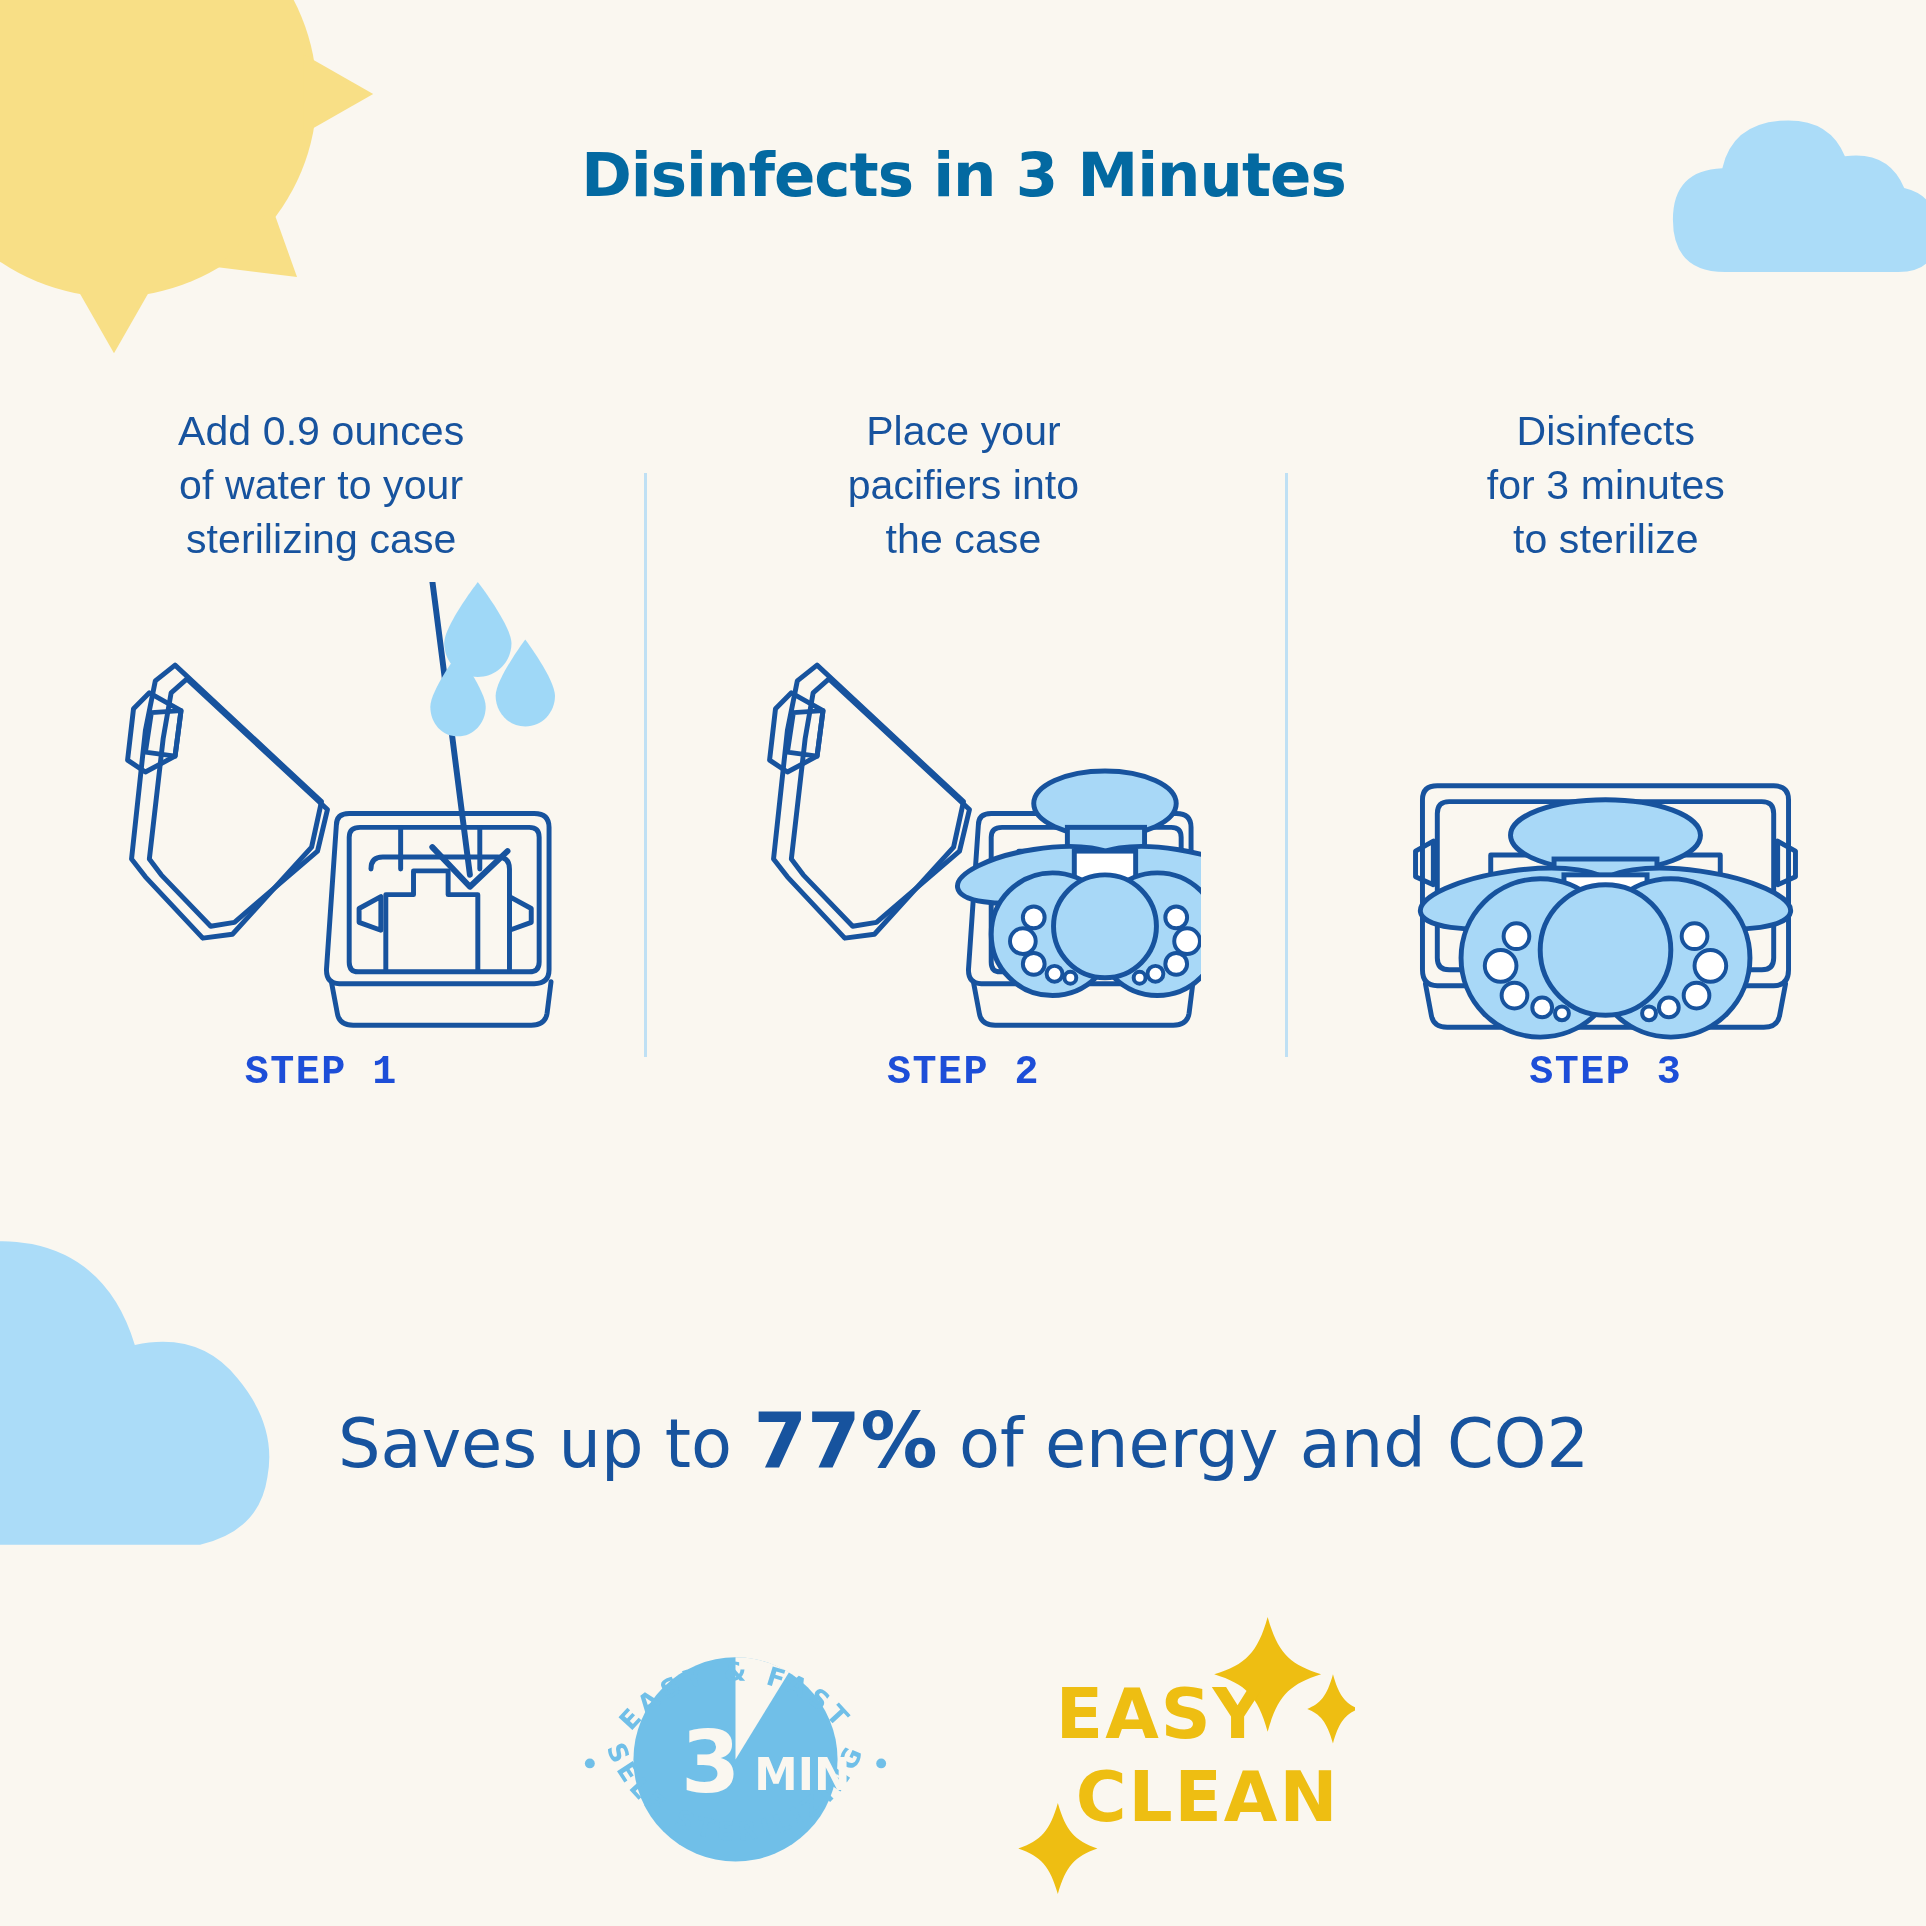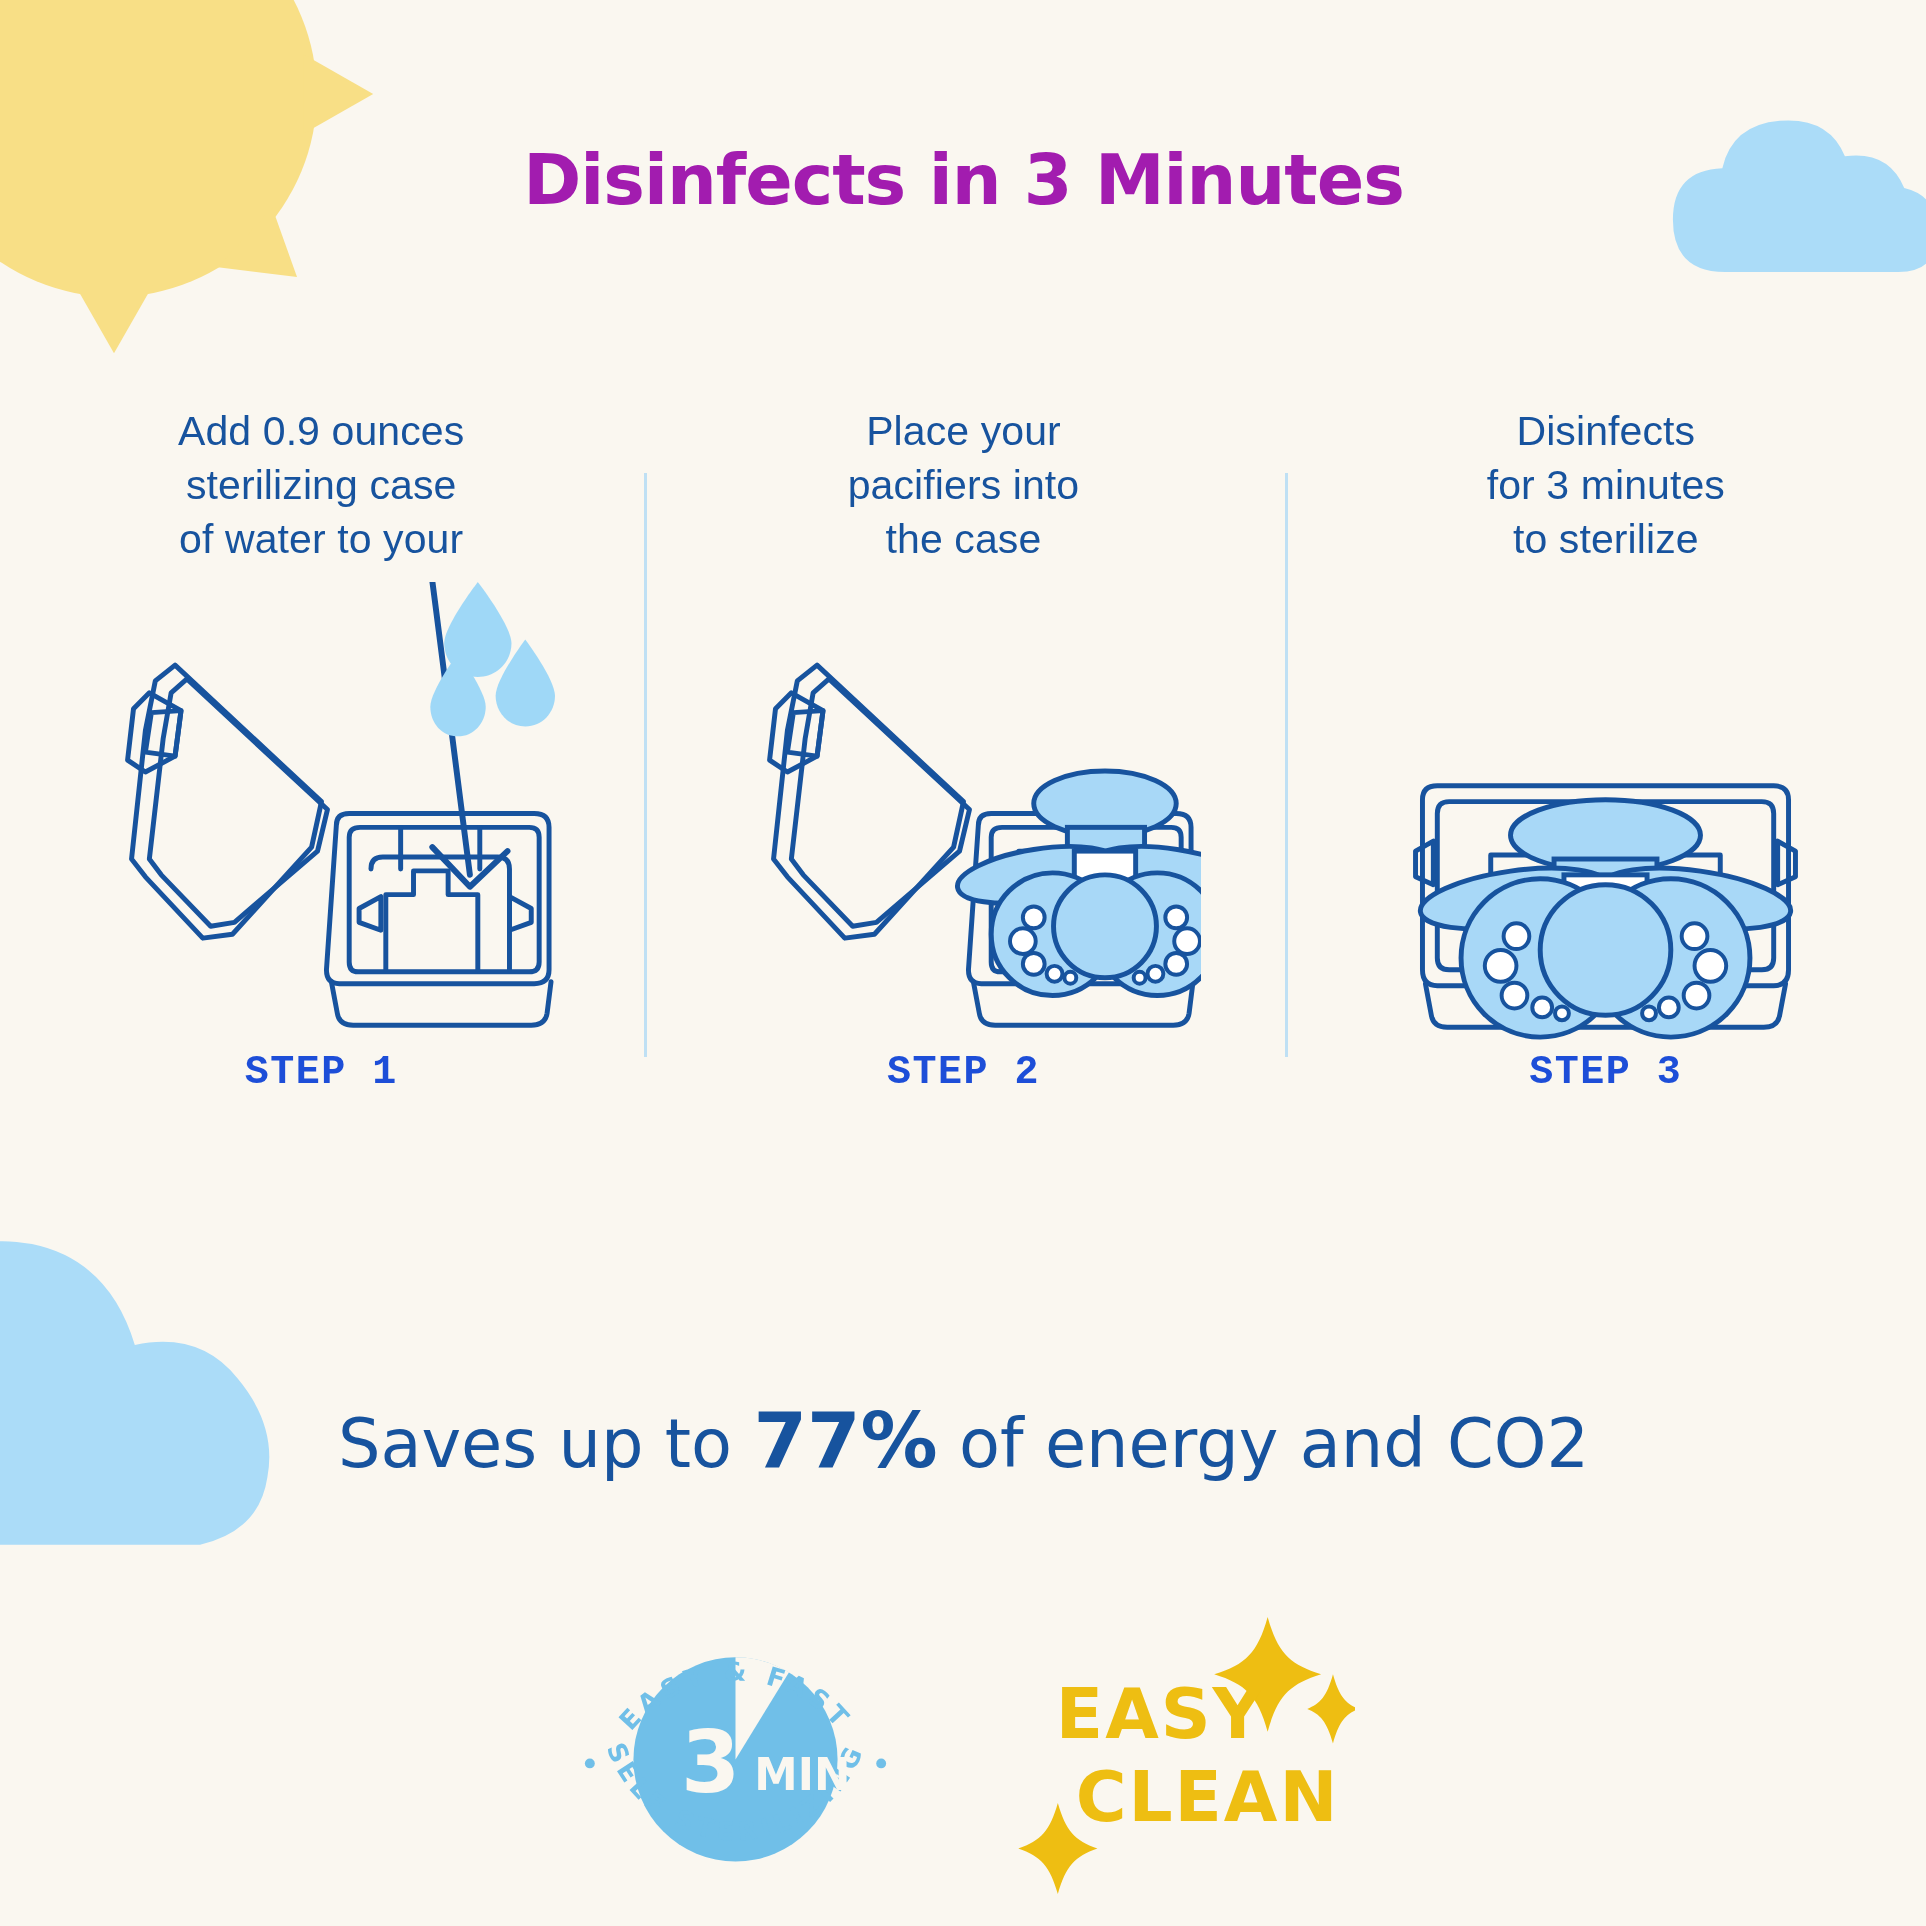--- a/index.html
+++ b/index.html
@@ -14,22 +14,22 @@
 
   
   .sun{position:absolute;left:-163px;top:-183px;width:554px;height:554px;}
   .cloud-tr{position:absolute;left:1651px;top:99px;width:287px;height:173px;}
   .cloud-bl{position:absolute;left:-59px;top:1228px;width:356px;height:317px;}
 
   
   .title{
     position:absolute;left:0;top:139px;width:1927px;
     text-align:center;
-    font-size:70px;font-weight:bold;
-    color:#a21caf;
+    font-size:61px;font-weight:bold;
+    color:#0369a1;
     letter-spacing:-1px;
     font-family:"DejaVu Sans", sans-serif;
   }
 
   
   .steps{position:absolute;left:0;top:404px;width:1927px;height:822px;display:flex;}
   .step{position:relative;flex:1 1 0;display:flex;flex-direction:column;align-items:center;}
   .step-caption{
     color:#17539e;font-size:41px;line-height:1.32;text-align:center;
     font-family:"Liberation Sans", sans-serif;
@@ -99,22 +99,22 @@
     <path fill="#abdcf8" d="M0 320 L0 40 Q28 4 92 16 Q170 32 196 118 Q262 104 300 152 Q340 200 330 252 Q322 306 262 320 Z"></path>
   </svg>
 
   <div class="title">Disinfects in 3 Minutes</div>
 
   <div class="steps">
 
     <div class="step">
       <div class="step-caption">
         <div>Add 0.9 ounces</div>
+        <div>of water to your</div>
         <div>sterilizing case</div>
-        <div>of water to your</div>
       </div>
       <div class="step-art">
         <svg viewBox="0 0 480 470" width="475" height="465">
           <g fill="none" stroke="#17539e" stroke-width="5" stroke-linejoin="round" stroke-linecap="round">
 
             <path d="M62 298 L48 280 L62 150 L72 100 L92 84 L240 222 L230 268 L150 356 L120 360 Z"></path>
             <path d="M78 296 L66 280 L80 158 L88 112 L104 98 L246 230 L236 272 L152 344 L128 348 Z"></path>
 
             <path d="M44 180 L50 128 L66 112 L98 130 L92 176 L62 192 Z"></path>
             <path d="M62 172 L68 132 L98 130 L92 176 Z"></path>

